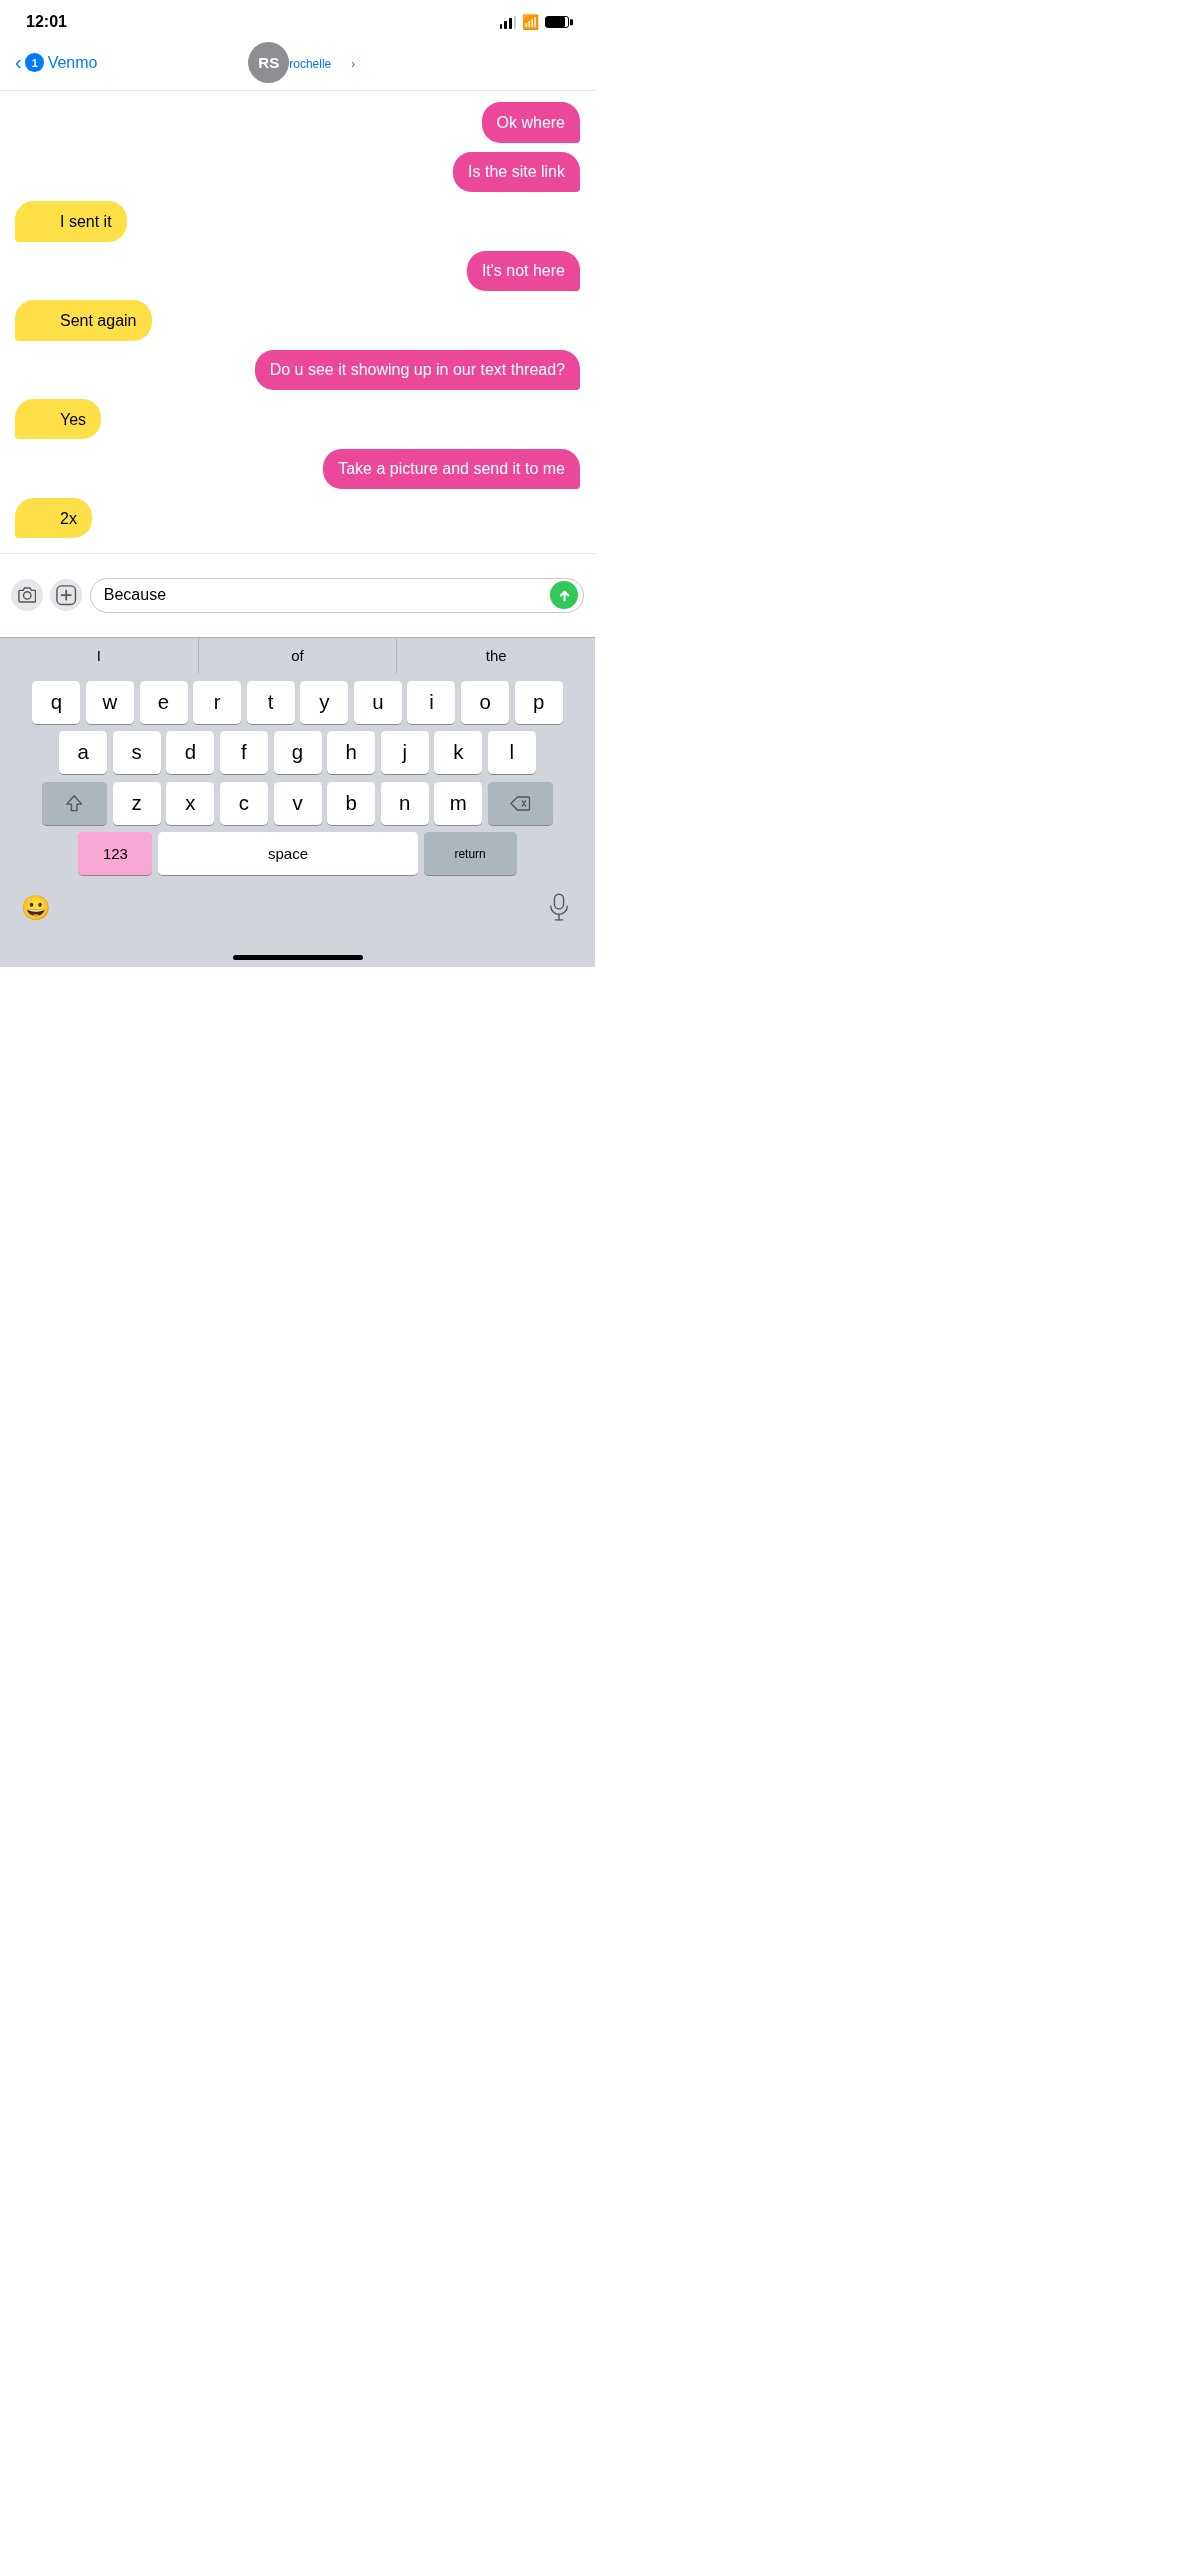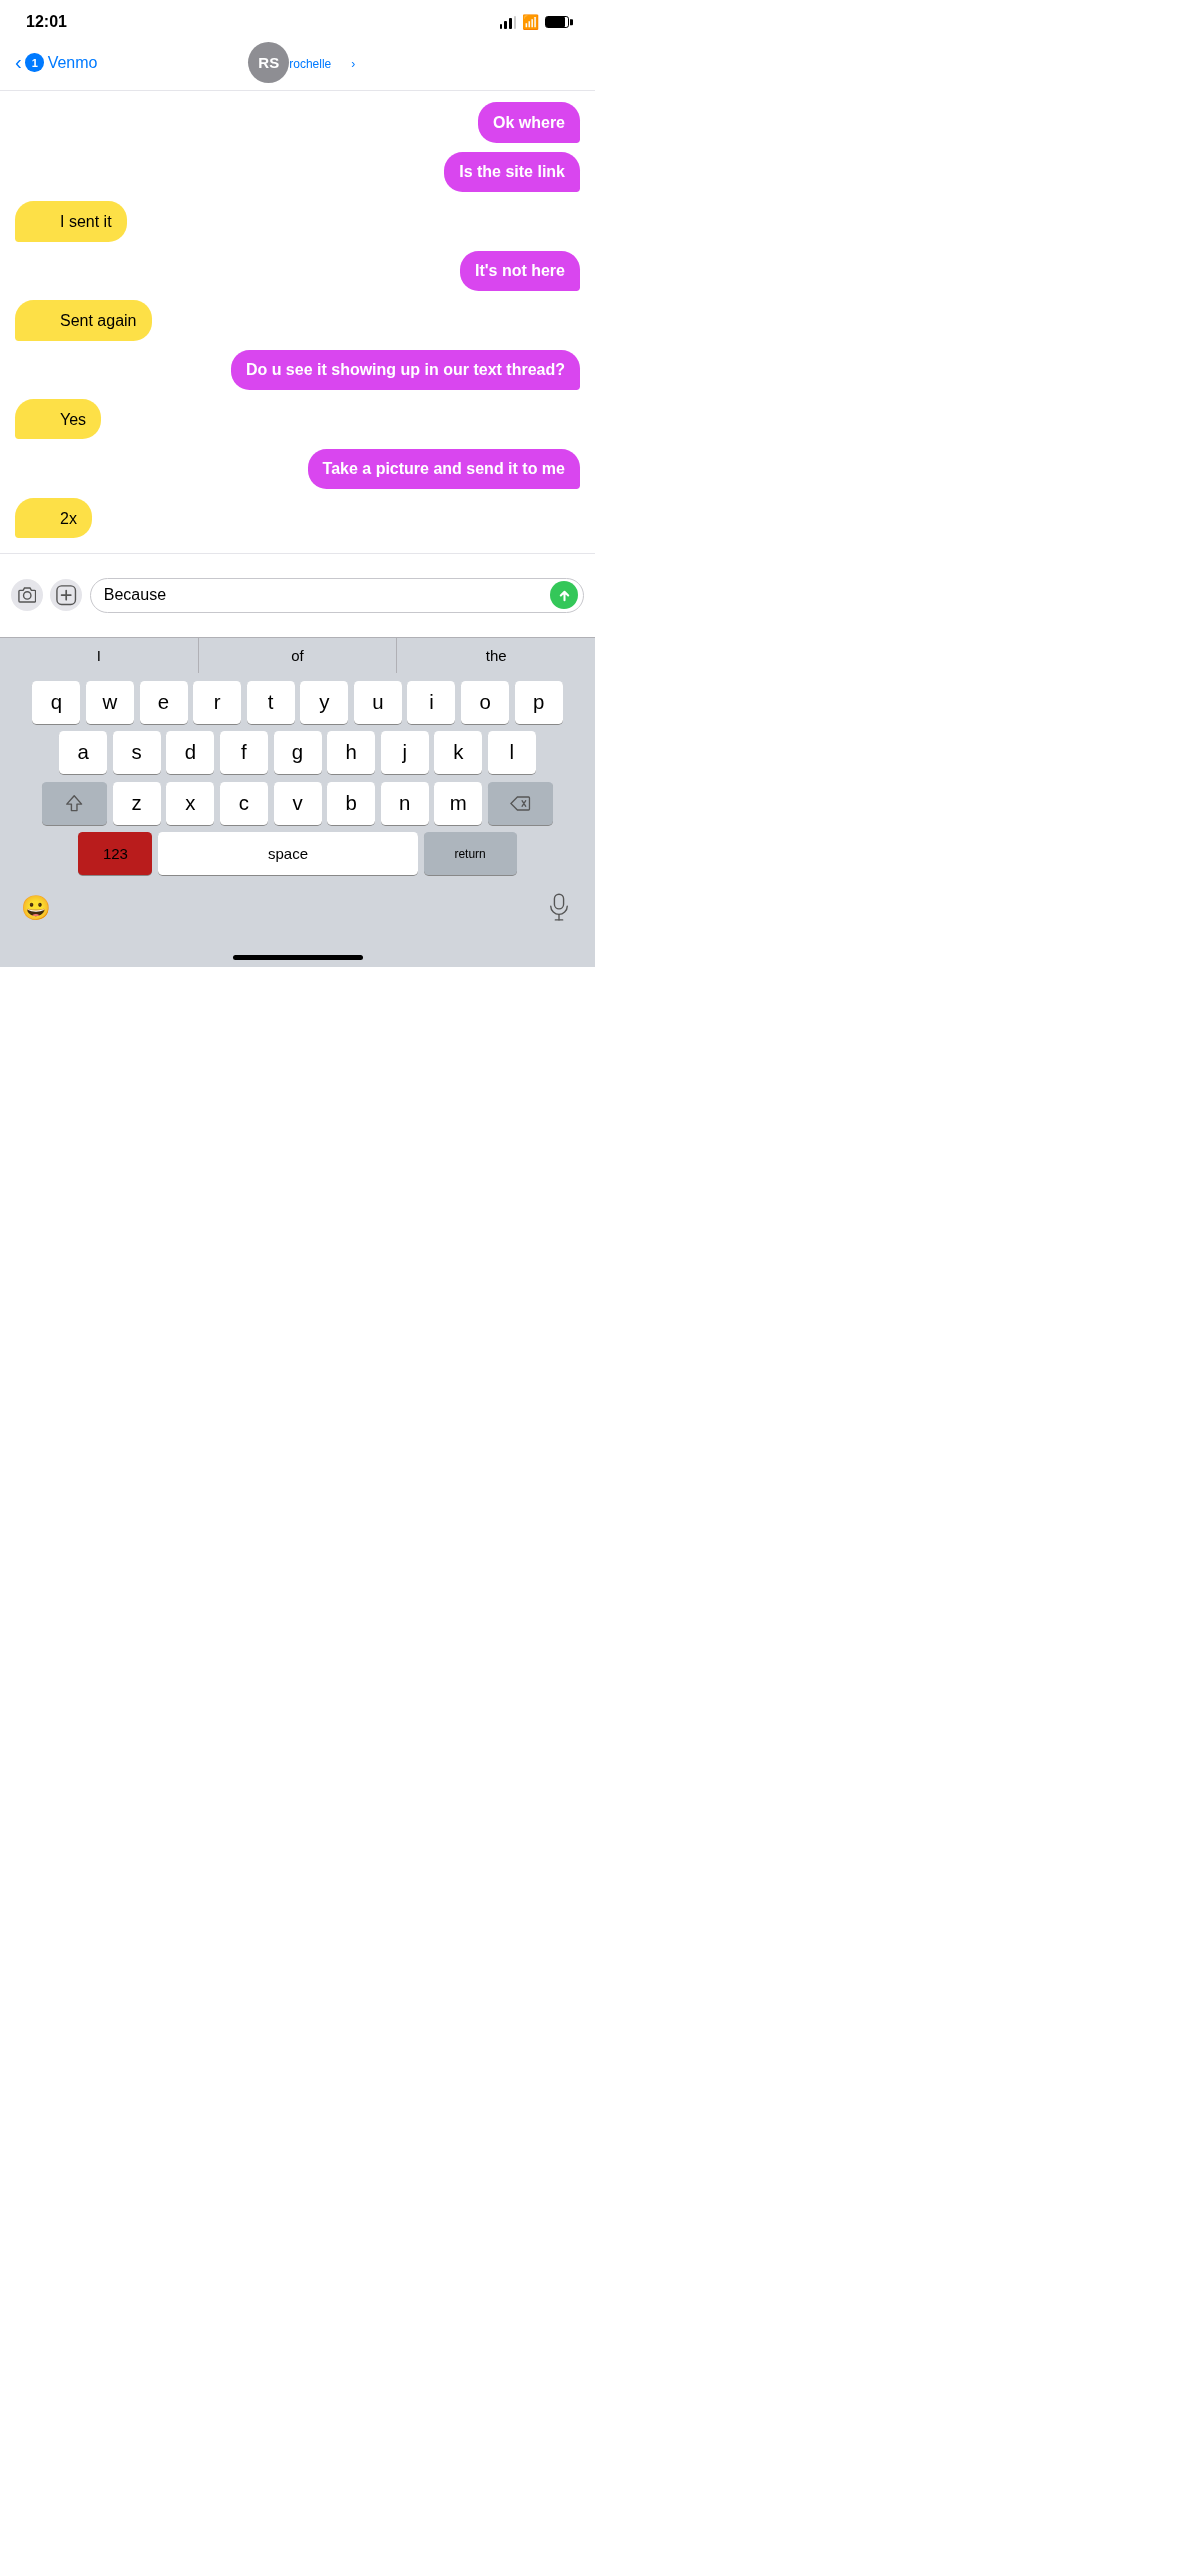--- a/index.html
+++ b/index.html
@@ -158,24 +158,23 @@
     }
     .bubble {
       max-width: 75%;
       padding: 9.3px 15px;
       border-radius: 18.5px;
       font-size: 16px;
       line-height: 1.35;
       word-break: break-word;
     }
     .bubble.sent {
-      background: #d946ef;
+      background: #ec4899;
       color: #fff;
       border-bottom-right-radius: 3.7px;
-      font-weight: bold;
     }
     .bubble.received {
       background: #fde047;
       color: #000;
       border-bottom-left-radius: 3.7px;
       padding-left: 45px;
     }
 
     
     .input-bar {
@@ -286,21 +285,21 @@
       font-weight: 400;
     }
     .key.return-key {
       background: #adb5bd;
       flex: 2;
       max-width: 93px;
       font-size: 12px;
       font-weight: 400;
     }
     .key.numbers-key {
-      background: #b91c1c;
+      background: #f9a8d4;
       flex: 1.6;
       max-width: 74px;
       font-size: 15px;
       font-weight: 500;
     }
     .key.delete-key {
       background: #adb5bd;
       flex: 1.4;
       max-width: 65px;
       font-size: 16.7px;

